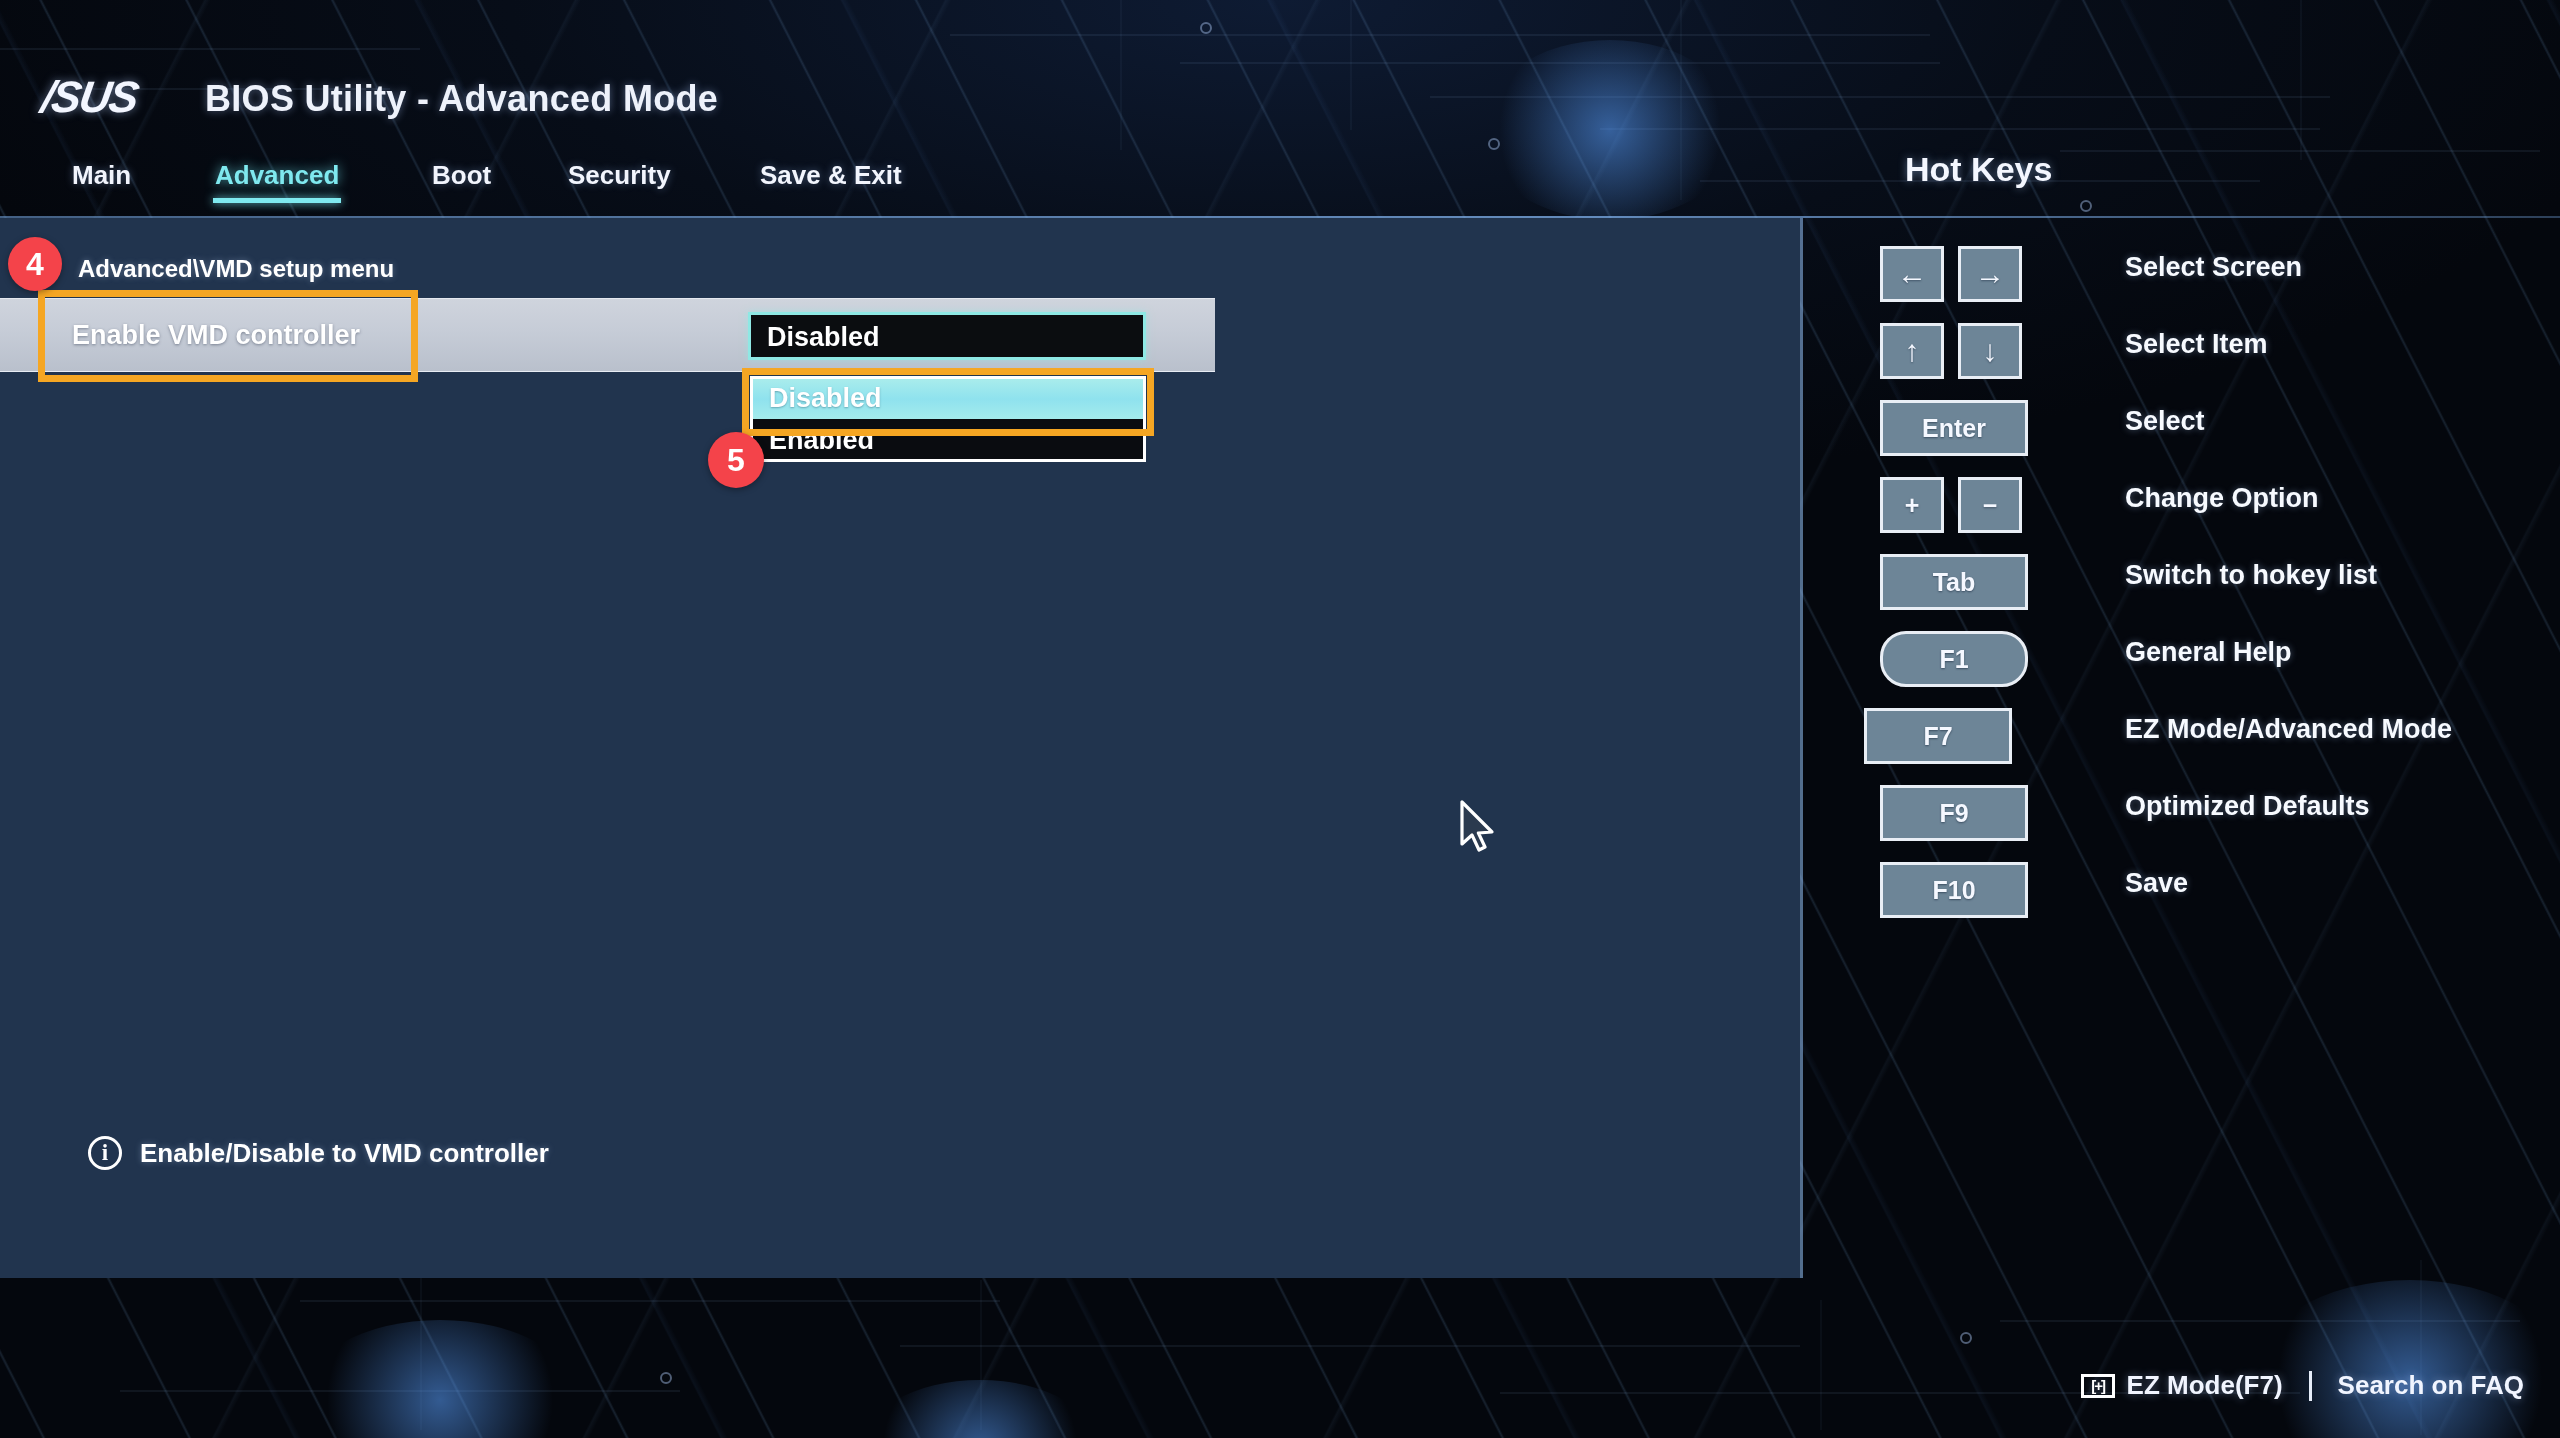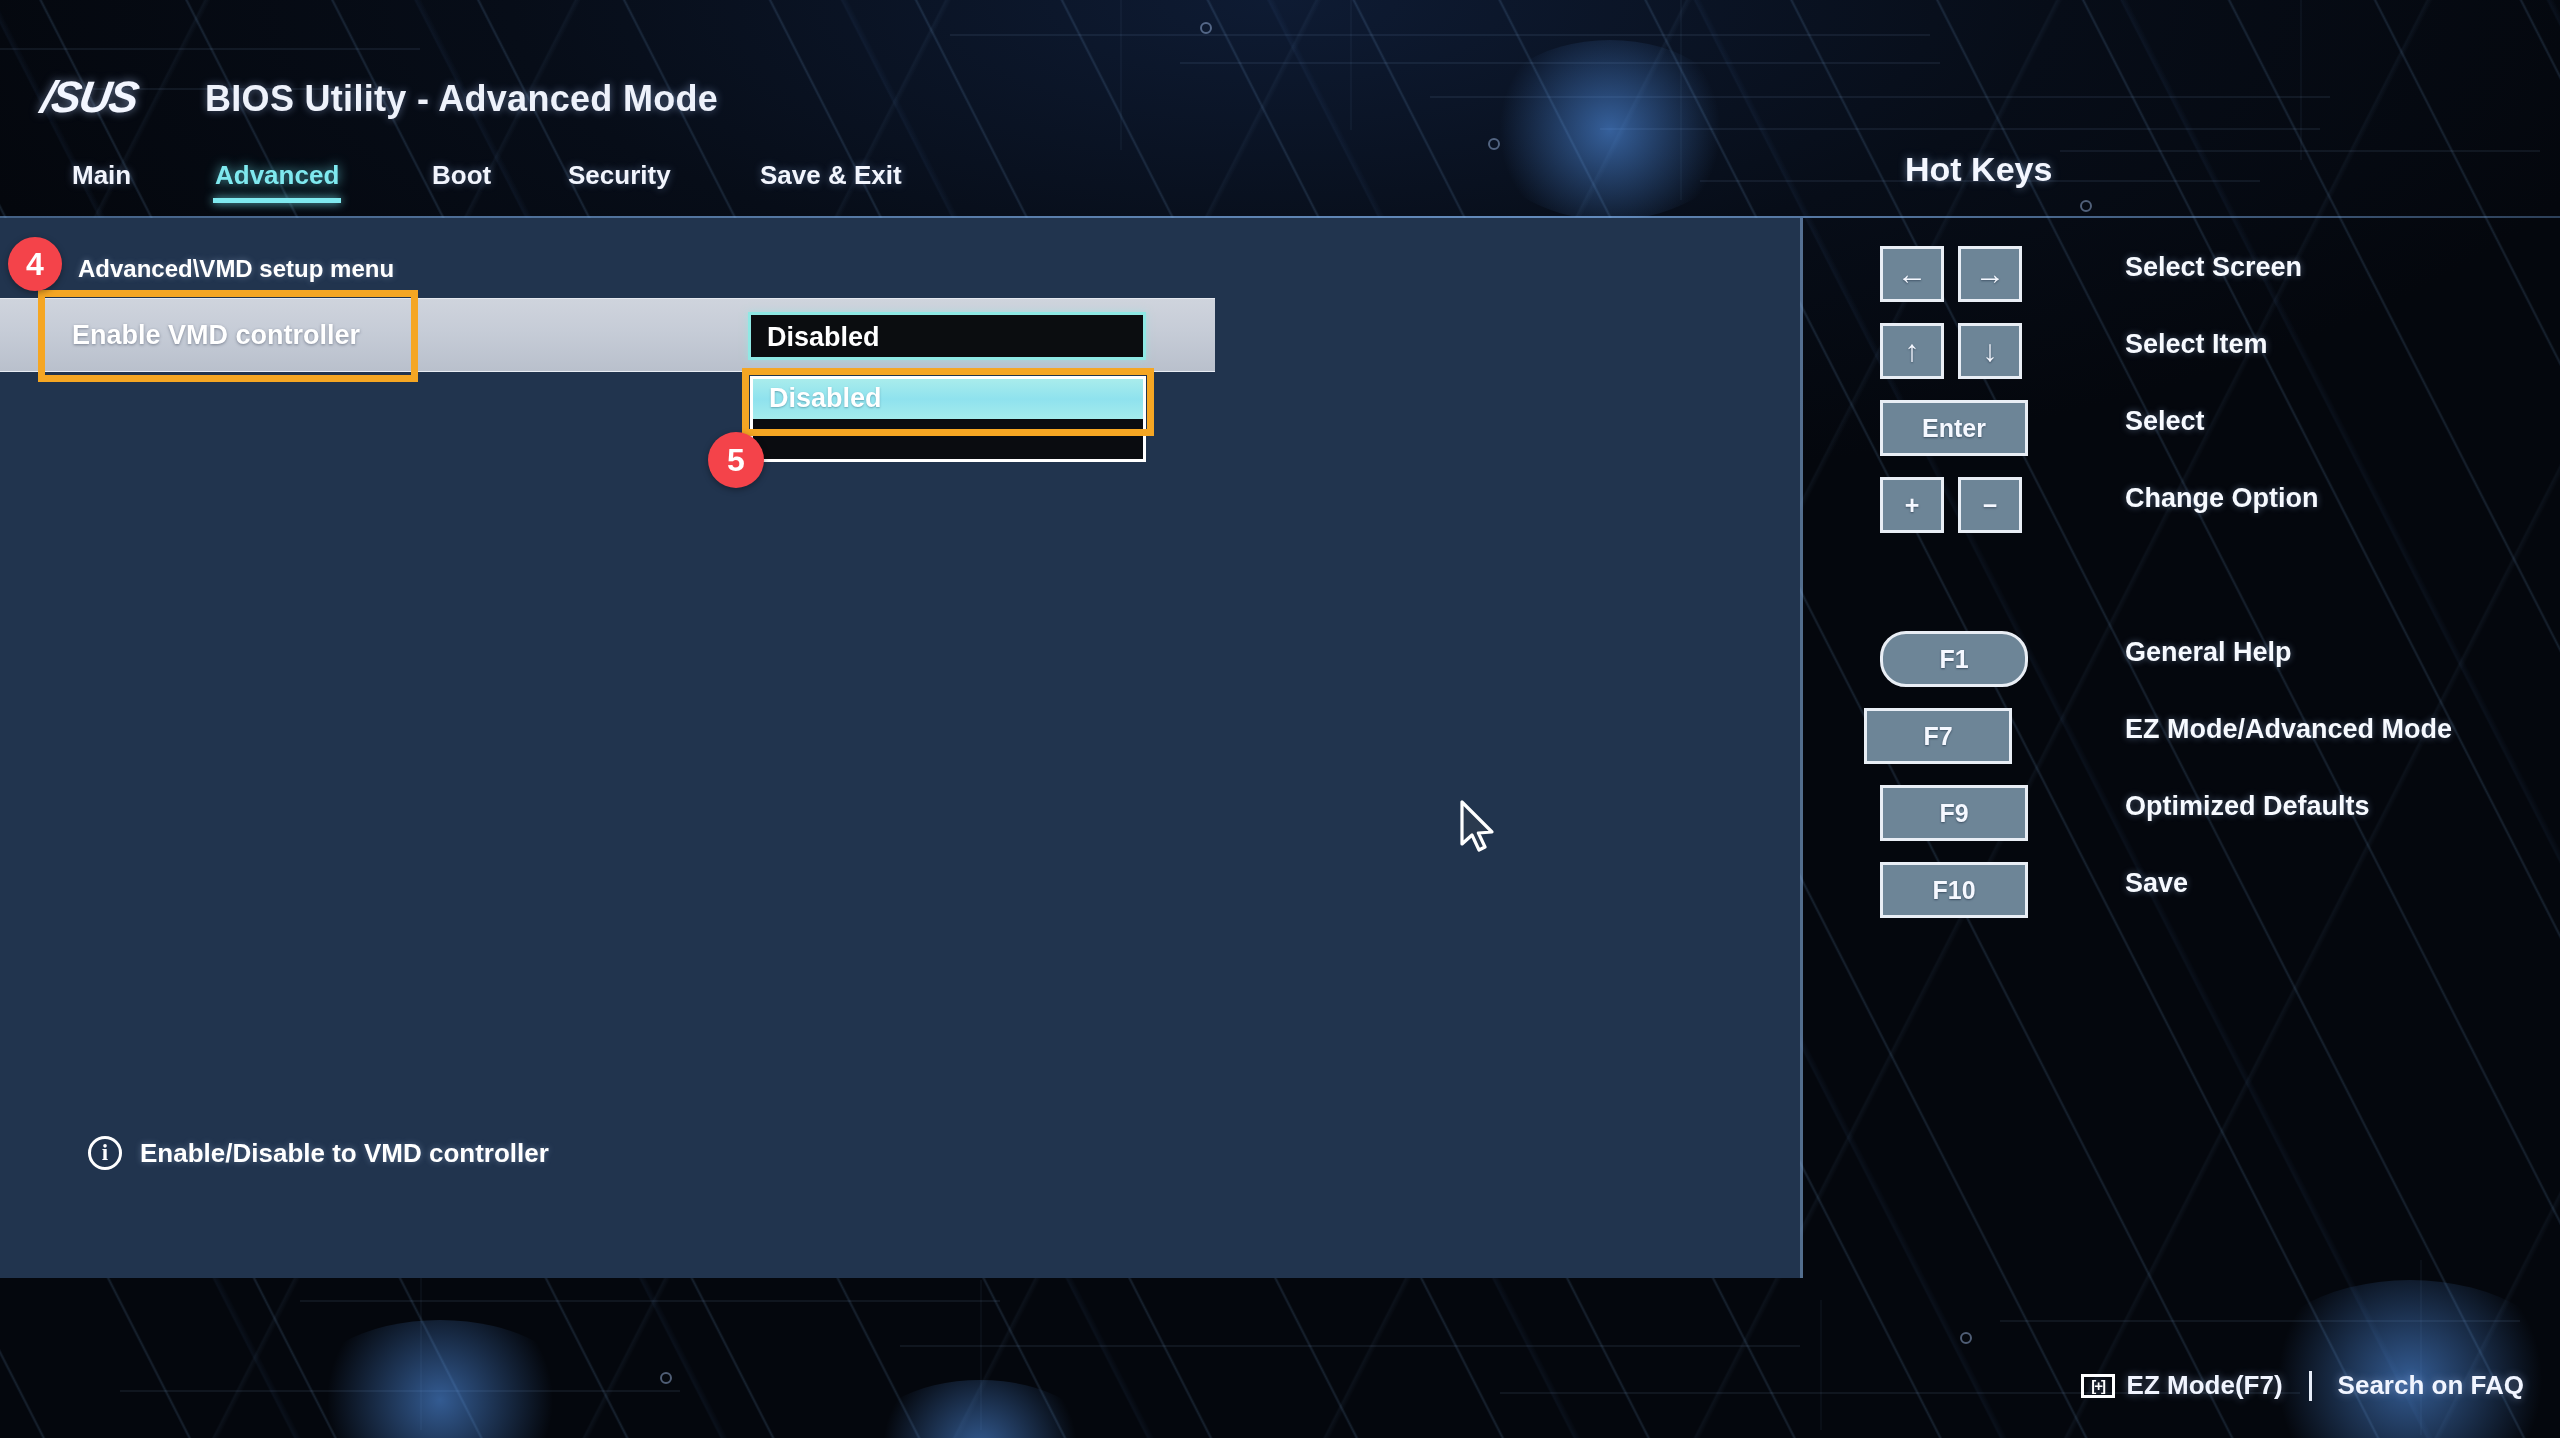--- a/index.html
+++ b/index.html
@@ -286,20 +286,23 @@
   <div class="setting-label">Enable VMD controller</div>
 
   <div class="value-box">
     <div class="value-text">Disabled</div>
   </div>
 
   <div class="dropdown">
     <div class="dd-item sel">
       <span class="txt">Disabled</span>
     </div>
+    <div class="dd-item norm">
+      <span class="txt">Enabled</span>
+    </div>
   </div>
 
   <div class="callout" id="callout-setting"></div>
   <div class="callout" id="callout-dropdown"></div>
 
   <div class="badge" id="badge-4">4</div>
   <div class="badge" id="badge-5">5</div>
 
   <div class="helpbar">
     <div class="info-icon">i</div>
@@ -334,20 +337,26 @@
       </div>
       <div class="hk-row" style="top: 259px;">
         <div class="key sq" style="left: 80px; top: 0px;">
           <span>+</span>
         </div>
         <div class="key sq" style="left: 158px; top: 0px;">
           <span>−</span>
         </div>
         <div class="hk-desc">Change Option</div>
       </div>
+      <div class="hk-row" style="top: 336px;">
+        <div class="key wide" style="left: 80px; top: 0px;">
+          <span>Tab</span>
+        </div>
+        <div class="hk-desc">Switch to hokey list</div>
+      </div>
       <div class="hk-row" style="top: 413px;">
         <div class="key wide" style="left: 80px; top: 0px; border-radius: 26px;">
           <span>F1</span>
         </div>
         <div class="hk-desc">General Help</div>
       </div>
       <div class="hk-row" style="top: 490px;">
         <div class="key wide" style="left: 64px; top: 0px;">
           <span>F7</span>
         </div>

